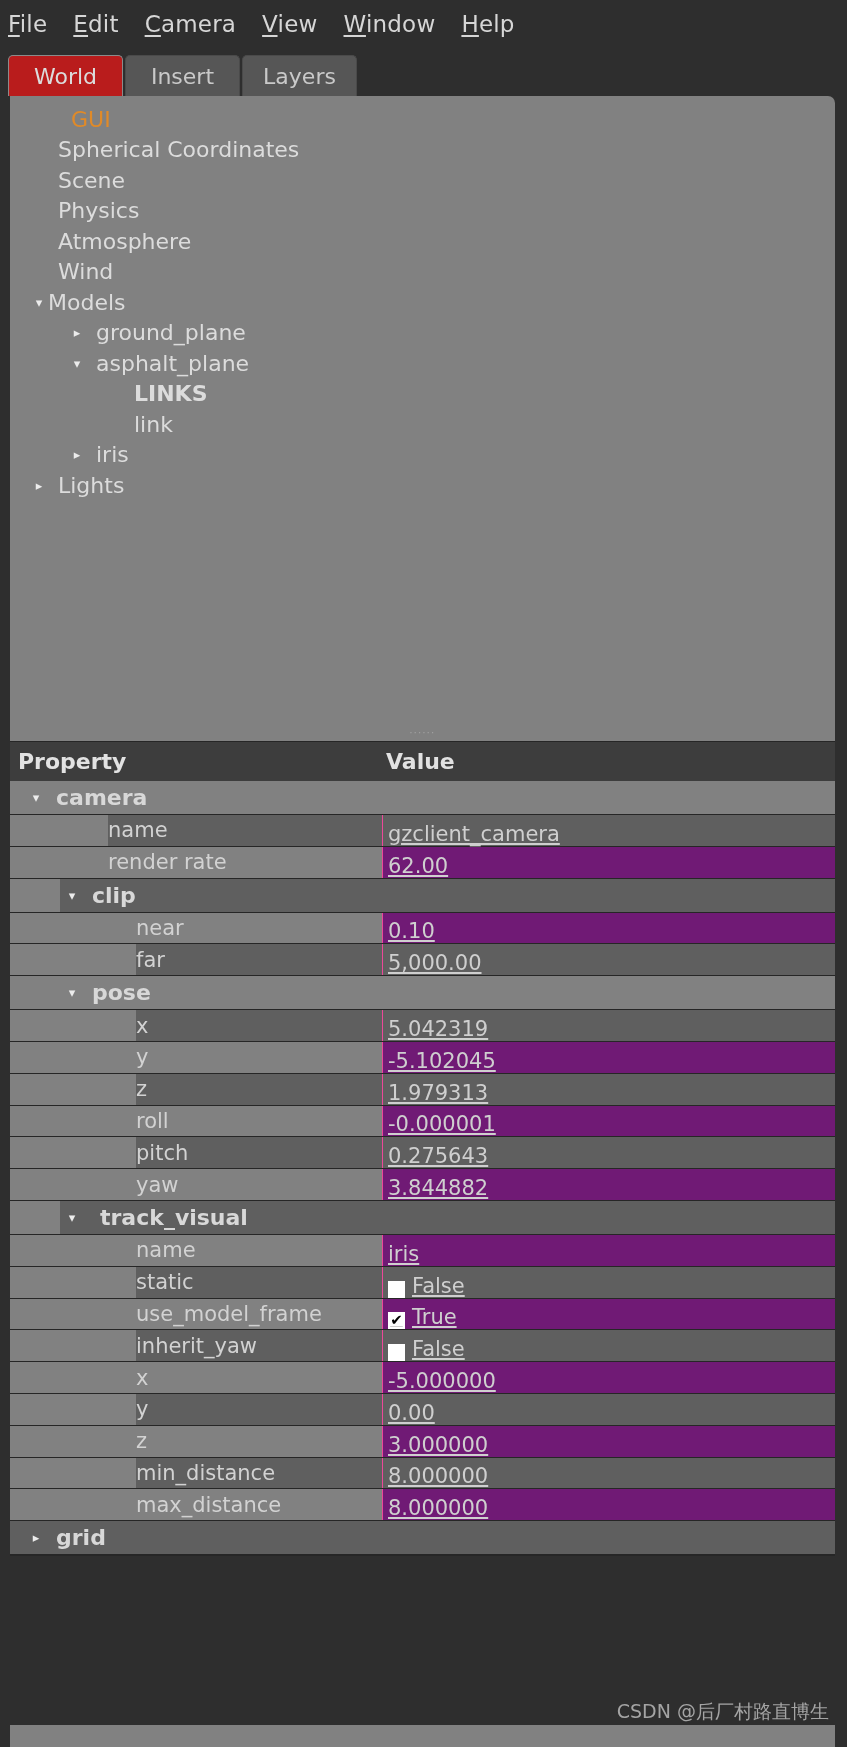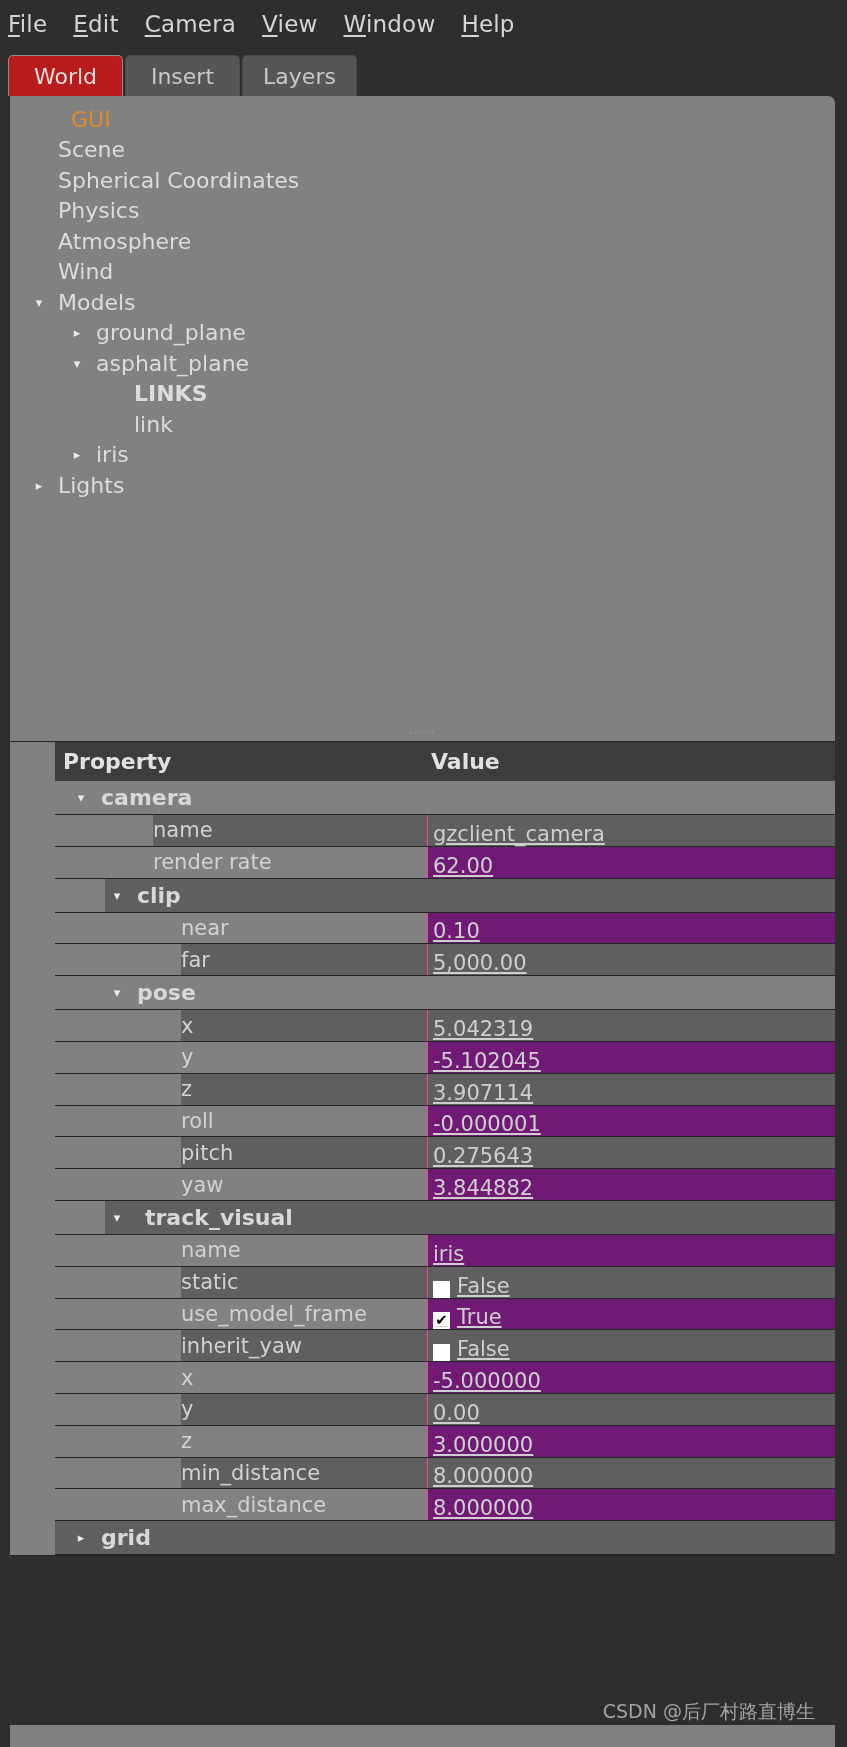--- a/index.html
+++ b/index.html
@@ -107,21 +107,20 @@
     letter-spacing: 1.5px;
     line-height: 1;
   }
 
   
   #prop-panel {
     margin: 0 12px 0 10px;
     background: #818181;
     border-top: 1px solid #262626;
     border-bottom: 1px solid #262626;
-    padding-left: 45px;
   }
   .prop-header {
     display: flex;
     background: #3d3d3d;
     height: 39px;
     align-items: center;
     font-size: 22px;
     font-weight: bold;
     color: #e2e2e2;
   }
@@ -192,21 +191,21 @@
     margin-right: 7px;
     flex: 0 0 auto;
     font-size: 15px;
     color: #000;
     line-height: 1;
   }
 
   
   #watermark {
     position: absolute;
-    right: 32px;
+    right: 18px;
     bottom: 22px;
     font-size: 19px;
     color: #b9b9b9;
     opacity: .85;
     pointer-events: none;
     white-space: nowrap;
     margin-left: 46px;
   }
   #bottom-strip {
     position: absolute;
@@ -234,41 +233,41 @@
     <div class="tab">Layers</div>
   </div>
 
 <div id="tree-panel">
     <div class="tree-row highlight" style="padding-left: 33px;">
       <span class="arrow">&nbsp;</span>
       <span class="lbl" style="margin-left: 10px;">GUI</span>
     </div>
     <div class="tree-row" style="padding-left: 20px;">
       <span class="arrow">&nbsp;</span>
+      <span class="lbl" style="margin-left: 10px;">Spherical Coordinates</span>
+    </div>
+    <div class="tree-row" style="padding-left: 20px;">
+      <span class="arrow">&nbsp;</span>
       <span class="lbl" style="margin-left: 10px;">Scene</span>
     </div>
     <div class="tree-row" style="padding-left: 20px;">
       <span class="arrow">&nbsp;</span>
-      <span class="lbl" style="margin-left: 10px;">Spherical Coordinates</span>
-    </div>
-    <div class="tree-row" style="padding-left: 20px;">
-      <span class="arrow">&nbsp;</span>
       <span class="lbl" style="margin-left: 10px;">Physics</span>
     </div>
     <div class="tree-row" style="padding-left: 20px;">
       <span class="arrow">&nbsp;</span>
       <span class="lbl" style="margin-left: 10px;">Atmosphere</span>
     </div>
     <div class="tree-row" style="padding-left: 20px;">
       <span class="arrow">&nbsp;</span>
       <span class="lbl" style="margin-left: 10px;">Wind</span>
     </div>
     <div class="tree-row" style="padding-left: 20px;">
       <span class="arrow">▾</span>
-      <span class="lbl" style="margin-left: 10px;">Models</span>
+      <span class="lbl" style="">Models</span>
     </div>
     <div class="tree-row" style="padding-left: 58px;">
       <span class="arrow">▸</span>
       <span class="lbl" style="margin-left: 10px;">ground_plane</span>
     </div>
     <div class="tree-row" style="padding-left: 58px;">
       <span class="arrow">▾</span>
       <span class="lbl" style="margin-left: 10px;">asphalt_plane</span>
     </div>
     <div class="tree-row bold" style="padding-left: 96px;">
@@ -367,21 +366,21 @@
         <div class="pval">
           <span>-5.102045</span>
         </div>
       </div>
       <div class="prow dark">
         <div class="pname">
           <div class="gutter" style="width: 126px; align-self: stretch;"></div>
           <span>z</span>
         </div>
         <div class="pval">
-          <span>3.907114</span>
+          <span>1.979313</span>
         </div>
       </div>
       <div class="prow light">
         <div class="pname">
           <div class="gutter" style="width: 126px; align-self: stretch;"></div>
           <span>roll</span>
         </div>
         <div class="pval">
           <span>-0.000001</span>
         </div>

